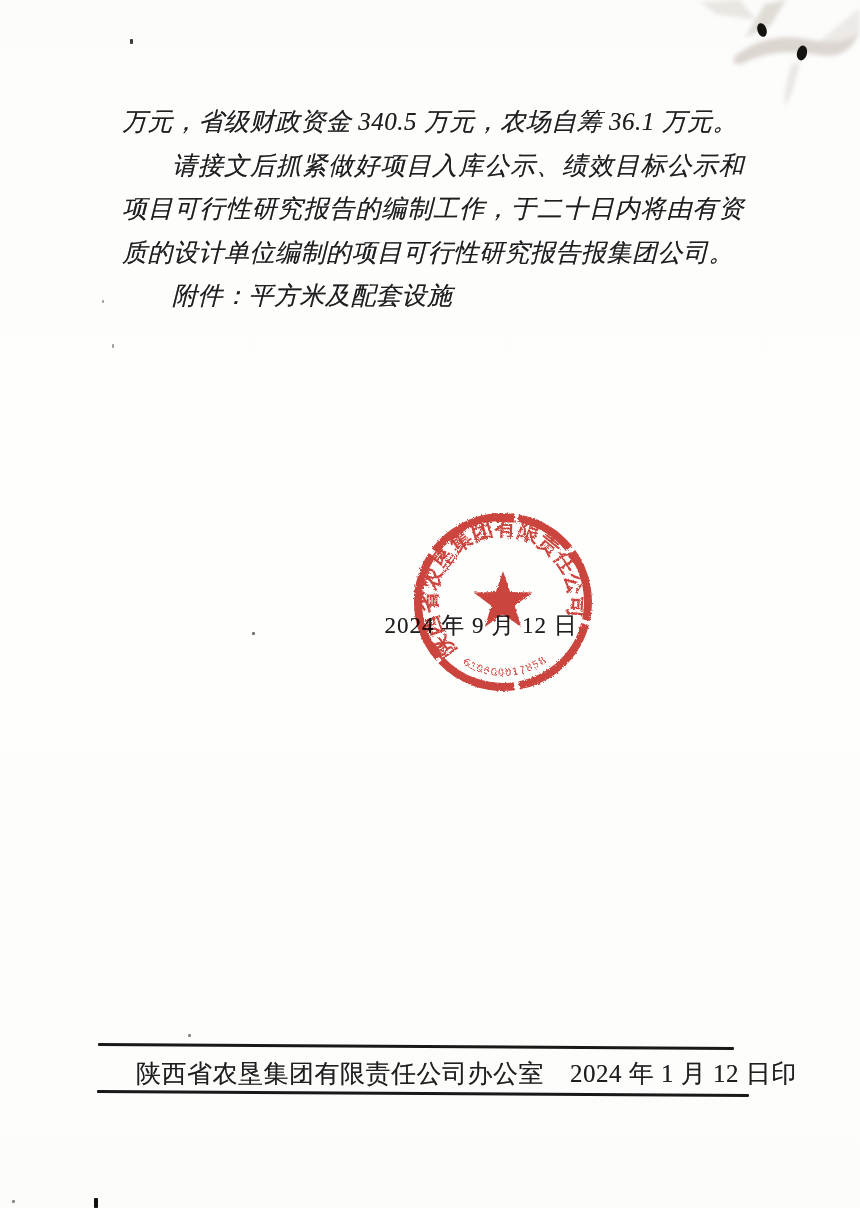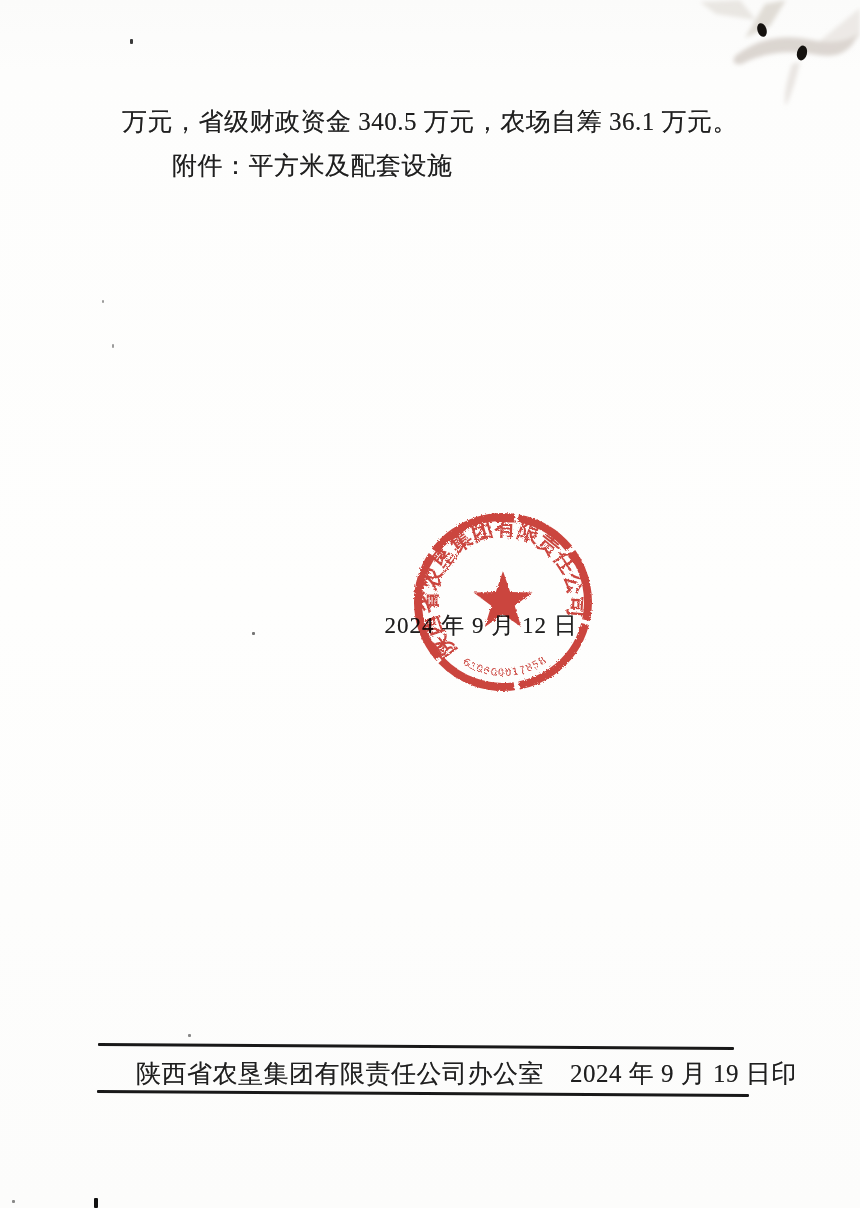--- a/index.html
+++ b/index.html
@@ -14,21 +14,21 @@
     color:#1f1f1f;
   }
   
   .body-text{
     position:absolute;left:122px;top:100px;width:622px;
     font-size:25px;line-height:43.5px;
     text-align:justify;
     letter-spacing:0.5px;
     text-shadow:0 0 0.5px rgba(20,20,20,0.55);
   }
-  .body-text p{margin:0;}
+  .body-text p{margin:0;font-style:italic;}
   .body-text p.indent{text-indent:2em;}
   
   .sig-company{
     position:absolute;left:331px;top:564px;width:310px;
     font-size:23px;letter-spacing:1.5px;text-align:center;
     text-shadow:0 0 0.5px rgba(20,20,20,0.5);
   }
   .sig-date{
     position:absolute;left:381px;top:610px;width:200px;
     font-size:23px;letter-spacing:1px;text-align:center;
@@ -75,20 +75,21 @@
       <path d="M735,56 Q768,30 812,40 Q840,46 858,34 Q848,62 812,54 Q772,48 742,64 Q730,66 735,56 Z" fill="#d3ccc5" opacity="0.8"></path>
       <path d="M816,44 L860,8 L860,36 L828,56 Z" fill="#ddd7d1" opacity="0.5"></path>
       <path d="M800,62 Q795,86 786,106 Q782,96 792,64 Z" fill="#d8d2cc" opacity="0.55"></path>
     </g>
     <ellipse cx="762" cy="30" rx="4.5" ry="7" fill="#15120f" transform="rotate(-18 762 30)"></ellipse>
     <ellipse cx="802" cy="53" rx="5" ry="7.5" fill="#15120f" transform="rotate(14 802 53)"></ellipse>
   </svg>
 
   <div class="body-text">
     <p>万元，省级财政资金 340.5 万元，农场自筹 36.1 万元。</p>
+    <p class="indent">请接文后抓紧做好项目入库公示、绩效目标公示和项目可行性研究报告的编制工作，于二十日内将由有资质的设计单位编制的项目可行性研究报告报集团公司。</p>
     <p class="indent">附件：平方米及配套设施</p>
   </div>
 
   <div class="sig-date">2024 年 9 月 12 日</div>
 
   <svg class="seal" viewBox="-110 -110 220 220" xmlns="http://www.w3.org/2000/svg">
     <defs>
       <filter id="rough" x="-20%" y="-20%" width="140%" height="140%">
         <feTurbulence type="fractalNoise" baseFrequency="0.55" numOctaves="2" result="n" seed="7"></feTurbulence>
         <feDisplacementMap in="SourceGraphic" in2="n" scale="3"></feDisplacementMap>
@@ -103,21 +104,21 @@
         <textPath href="#ringTextPath" startOffset="0">陕西省农垦集团有限责任公司</textPath>
       </text>
       <text fill="#c62f28" font-size="10" letter-spacing="1.2" font-family="'DejaVu Sans','Liberation Sans',sans-serif">
         <textPath href="#codePath" startOffset="2">6100000178582</textPath>
       </text>
     </g>
   </svg>
 
   <div class="footer-rule top"></div>
   <div class="footer-text">
-    <span>陕西省农垦集团有限责任公司办公室</span><span class="gap"></span><span>2024 年 9 月 19 日印</span>
+    <span>陕西省农垦集团有限责任公司办公室</span><span class="gap"></span><span>2024 年 1 月 12 日印</span>
   </div>
   <div class="footer-rule bottom"></div>
 
   <div class="speck" style="left:130px;top:39px;width:3px;height:5px;"></div>
   <div class="speck" style="left:252px;top:632px;width:3px;height:3px;opacity:0.7;"></div>
   <div class="speck" style="left:102px;top:300px;width:2px;height:3px;opacity:0.5;"></div>
   <div class="speck" style="left:112px;top:344px;width:2px;height:4px;opacity:0.5;"></div>
   <div class="speck" style="left:188px;top:1034px;width:3px;height:3px;opacity:0.6;"></div>
   <div class="speck" style="left:94px;top:1198px;width:4px;height:10px;background:#111;"></div>
   <div class="speck" style="left:12px;top:1200px;width:3px;height:3px;opacity:0.6;"></div>

